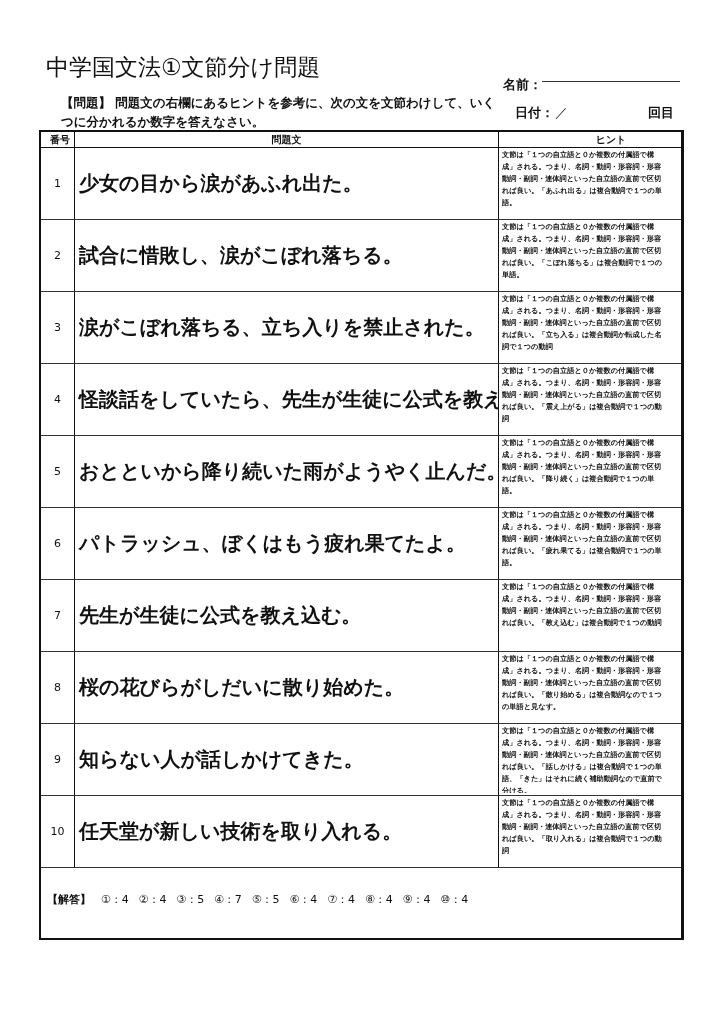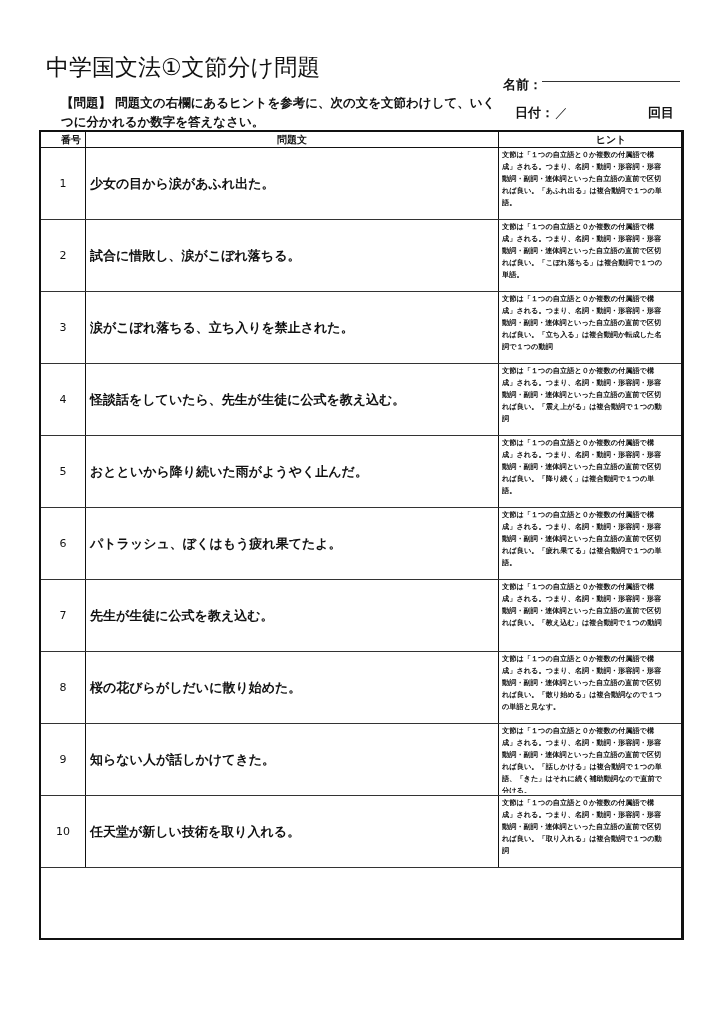--- a/index.html
+++ b/index.html
@@ -10,26 +10,26 @@
     .name-label { position:absolute; left:503px; top:76px; font-size:13px; font-weight:bold; }
     .name-line { position:absolute; left:542px; top:81px; width:138px; border-bottom:1px solid #333; height:0; }
     .date-label { position:absolute; left:503px; top:104px; font-size:13px; font-weight:bold;margin-left:12px; }
     .date-slash { position:absolute; left:555px; top:104px; font-size:13px; }
     .date-times { position:absolute; left:648px; top:104px; font-size:13px; font-weight:bold; }
 
     .sheet { position:absolute; left:39px; top:130px; width:645px; height:810px;
              border:2px solid #111; border-right-width:3px; border-bottom-width:2px; box-sizing:border-box; }
     table.grid { position:absolute; left:0; top:0; width:100%; border-collapse:collapse; table-layout:fixed; }
     table.grid th { font-size:10px; font-weight:bold; height:15px; padding:0; border-bottom:1.5px solid #111; line-height:14px; }
-    table.grid th.num { width:24px; text-align:left; padding-left:20px; border-right:1.5px solid #111; }
+    table.grid th.num { width:24px; text-align:left; padding-left:9px; border-right:1.5px solid #111; }
     table.grid th.q { text-align:center; border-right:1.5px solid #111; }
     table.grid th.h { width:140px; text-align:center;padding-left:42px; }
     table.grid td { border-bottom:1.5px solid #333; padding:0; height:70px; vertical-align:middle; }
     table.grid td.num { text-align:center; font-size:11px; border-right:1.5px solid #111; }
-    table.grid td.q { font-size:13px; font-weight:bold; padding-left:4px; border-right:1.5px solid #111; white-space:nowrap; overflow:hidden;margin-left:40px; }
+    table.grid td.q { font-size:20px; font-weight:bold; padding-left:4px; border-right:1.5px solid #111; white-space:nowrap; overflow:hidden;margin-left:40px; }
     table.grid td.h { vertical-align:top; font-size:7.2px; line-height:12px; padding:1px 15px 0 3px; overflow:hidden; font-weight:bold; }
     .hint-box { height:68px; overflow:hidden; }
     .answers { position:absolute; left:6px; top:760px; font-size:11px; font-weight:bold; white-space:nowrap; }
     .answers span.item { margin-left:6px; font-weight:normal; }
   </style>
 </head>
 <body>
 
 <div class="title">中学国文法①文節分け問題</div>
 <div class="instr">【問題】 問題文の右欄にあるヒントを参考に、次の文を文節わけして、いくつに分かれるか数字を答えなさい。</div>
@@ -115,13 +115,26 @@
       <tr>
         <td class="num">10</td>
         <td class="q">任天堂が新しい技術を取り入れる。</td>
         <td class="h">
             <div class="hint-box">文節は「１つの自立語と０か複数の付属語で構成」される。つまり、名詞・動詞・形容詞・形容動詞・副詞・連体詞といった自立語の直前で区切れば良い。「取り入れる」は複合動詞で１つの動詞</div>
           </td>
       </tr>
     </tbody>
   </table>
 
+  <div class="answers">
+    <span>【解答】</span>
+    <span class="item">①：4</span>
+    <span class="item">②：4</span>
+    <span class="item">③：5</span>
+    <span class="item">④：7</span>
+    <span class="item">⑤：5</span>
+    <span class="item">⑥：4</span>
+    <span class="item">⑦：4</span>
+    <span class="item">⑧：4</span>
+    <span class="item">⑨：4</span>
+    <span class="item">⑩：4</span>
+  </div>
 </div>
 
 </body></html>

